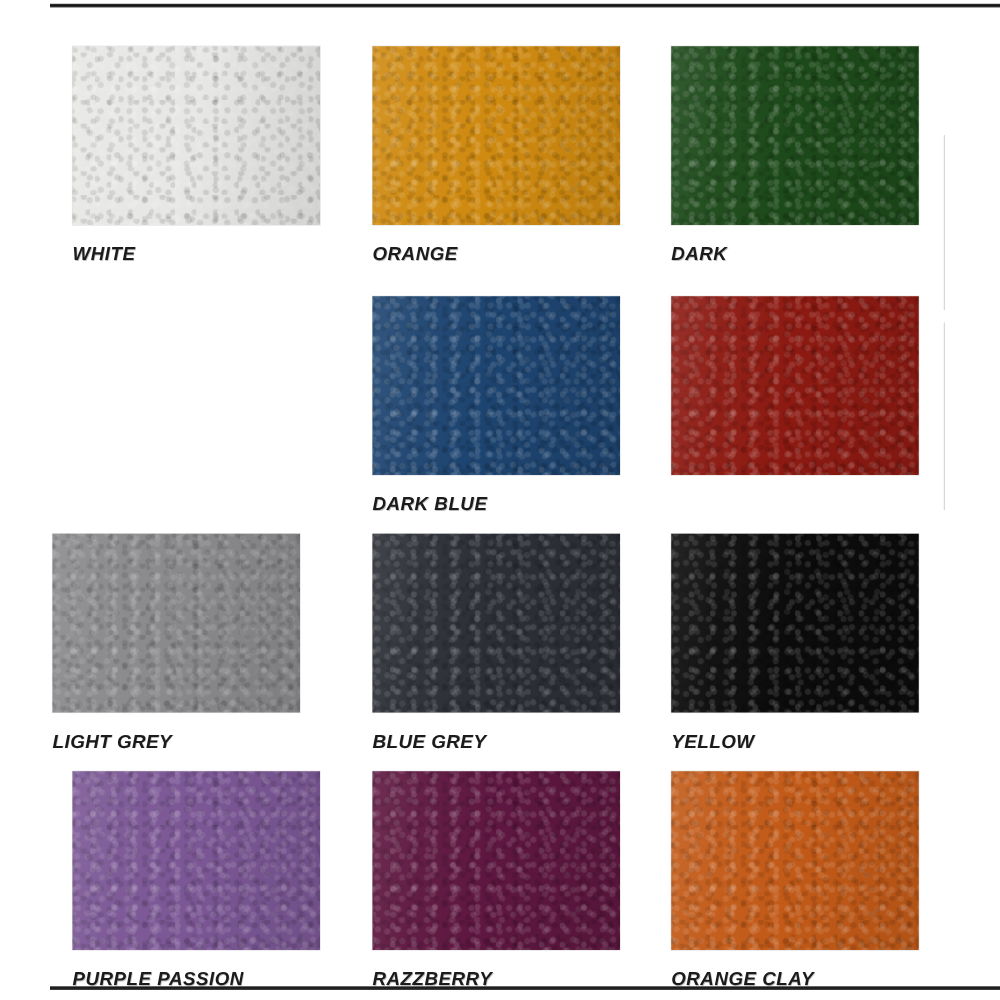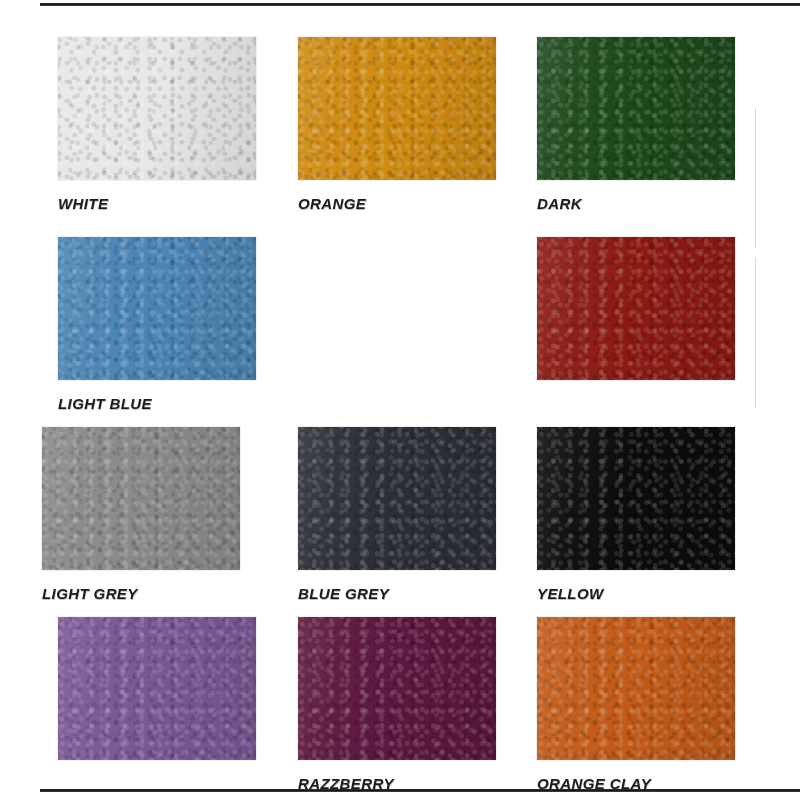--- a/index.html
+++ b/index.html
@@ -141,26 +141,26 @@
         </div>
         <div class="swatch-label">ORANGE</div>
       </div>
       <div class="swatch-cell" style="left: 537px; top: 37px;">
         <div class="swatch-chip" style="background: rgb(29, 74, 26);">
           <div class="tex"></div>
           <div class="sheen"></div>
         </div>
         <div class="swatch-label">DARK</div>
       </div>
-      <div class="swatch-cell" style="left: 58px; top: 237px;">
-        <div class="swatch-chip" style="background: rgb(74, 133, 181);">
-          <div class="tex"></div>
-          <div class="sheen"></div>
-        </div>
-        <div class="swatch-label">LIGHT BLUE</div>
+      <div class="swatch-cell" style="left: 298px; top: 237px;">
+        <div class="swatch-chip" style="background: rgb(29, 68, 112);">
+          <div class="tex"></div>
+          <div class="sheen"></div>
+        </div>
+        <div class="swatch-label">DARK BLUE</div>
       </div>
       <div class="swatch-cell" style="left: 537px; top: 237px;">
         <div class="swatch-chip" style="background: rgb(140, 26, 18);">
           <div class="tex"></div>
           <div class="sheen"></div>
         </div>
       </div>
       <div class="swatch-cell" style="left: 42px; top: 427px;">
         <div class="swatch-chip" style="background: rgb(138, 138, 140);">
           <div class="tex"></div>
@@ -180,20 +180,21 @@
           <div class="tex"></div>
           <div class="sheen"></div>
         </div>
         <div class="swatch-label">YELLOW</div>
       </div>
       <div class="swatch-cell" style="left: 58px; top: 617px;">
         <div class="swatch-chip" style="background: rgb(123, 87, 149);">
           <div class="tex"></div>
           <div class="sheen"></div>
         </div>
+        <div class="swatch-label">PURPLE PASSION</div>
       </div>
       <div class="swatch-cell" style="left: 537px; top: 617px;">
         <div class="swatch-chip" style="background: rgb(194, 90, 24);">
           <div class="tex"></div>
           <div class="sheen"></div>
         </div>
         <div class="swatch-label">ORANGE CLAY</div>
       </div>
       <div class="swatch-cell" style="left: 298px; top: 617px;">
         <div class="swatch-chip" style="background: rgb(94, 23, 64);">

